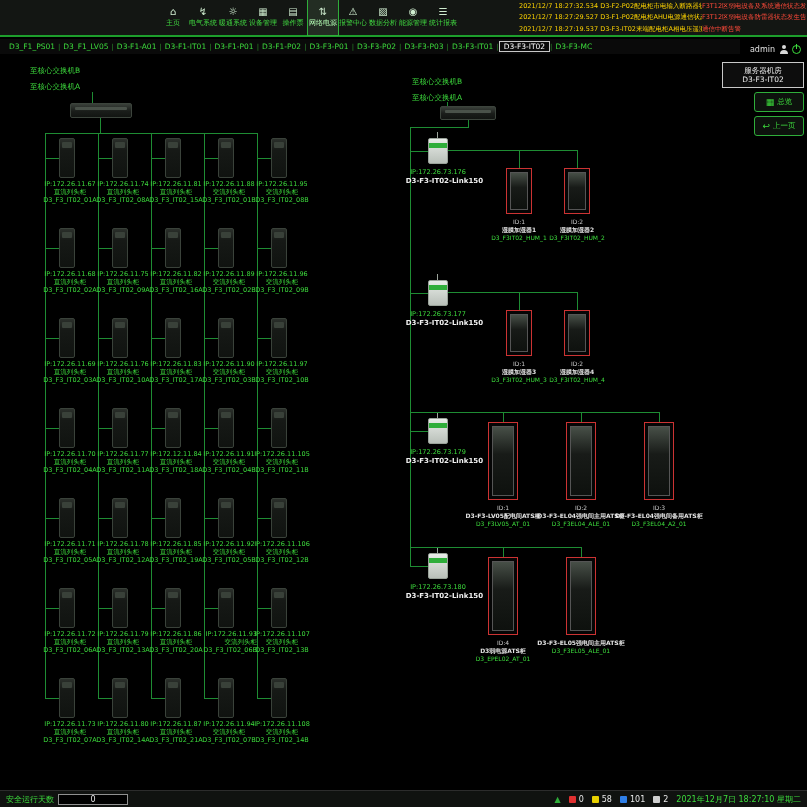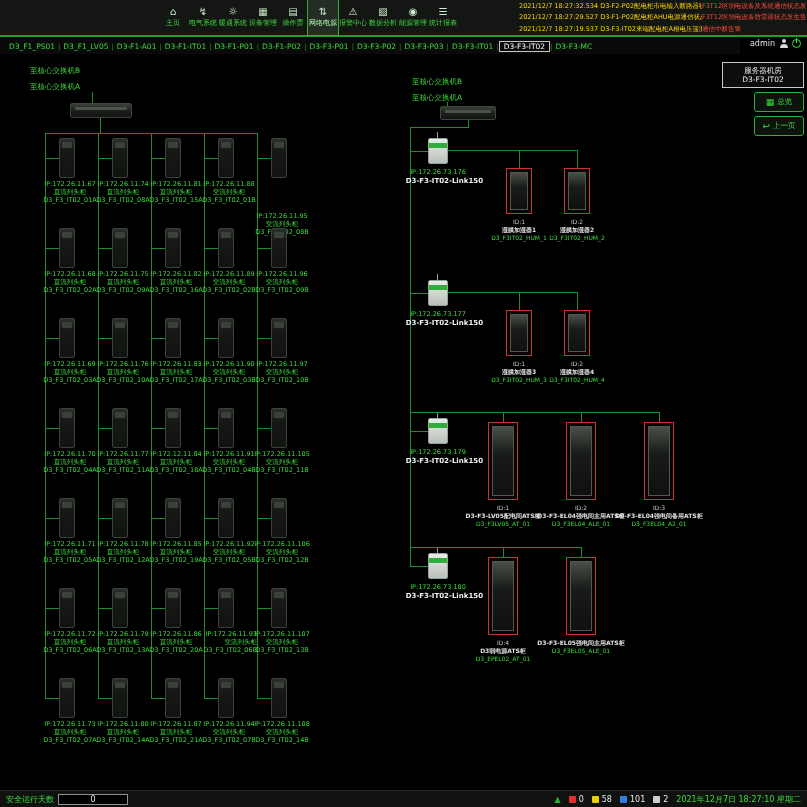--- a/index.html
+++ b/index.html
@@ -20,21 +20,21 @@
   .tk-right{width:104px;overflow:hidden}
   .tk-row{font-size:6.5px;line-height:11.3px;white-space:nowrap;overflow:hidden}
   .tk-left .tk-row{color:#ffd400}
   .tk-right .tk-row{color:#ff4a3a}
 
   
   .tabbar{position:absolute;left:0;top:39px;width:740px;height:15px;display:flex;align-items:center;padding-left:6px;background:#0a0a0a}
   .tab{font-size:7.5px;color:#3ddc3d;padding:0 3px;cursor:pointer;white-space:nowrap}
   .tab.active{color:#fff;border:1px solid #c8c8c8;padding:0 4px}
   .tab-sep{color:#2a8a2a;font-size:7px}
-  .userbox{position:absolute;right:6px;top:39px;height:15px;display:flex;align-items:flex-start;gap:4px}
+  .userbox{position:absolute;right:6px;top:39px;height:15px;display:flex;align-items:flex-end;gap:4px}
   .user-name{font-size:8px;color:#e0e0e0}
   .icon-person{width:9px;height:9px;position:relative;display:inline-block}
   .icon-person::before{content:"";position:absolute;left:2.5px;top:0;width:4px;height:4px;border-radius:50%;background:#d8d8d8}
   .icon-person::after{content:"";position:absolute;left:.5px;top:4.5px;width:8px;height:4px;border-radius:4px 4px 0 0;background:#d8d8d8}
   .icon-power{width:9px;height:9px;border:1px solid #3ddc3d;border-radius:50%;position:relative;display:inline-block}
   .icon-power::after{content:"";position:absolute;left:3.2px;top:-2px;width:1.2px;height:5px;background:#3ddc3d}
 
   
   .gline{position:absolute;background:#1e8c33}
   .uplink{position:absolute;font-size:7.5px;color:#3ddc3d;white-space:nowrap}
@@ -370,21 +370,21 @@
       <div class="gline" style="left: 204px; top: 698px; width: 14px; height: 1px;"></div>
       <div class="node-ico" style="left: 218px; top: 678px;"></div>
       <div class="node-text" style="left: 201px; top: 720px;">
         <div>IP:172.26.11.94</div>
         <div>交流列头柜</div>
         <div>D3_F3_IT02_07B</div>
       </div>
       <div class="gline" style="left: 257px; top: 133px; width: 1px; height: 565px;"></div>
       <div class="gline" style="left: 257px; top: 158px; width: 14px; height: 1px;"></div>
       <div class="node-ico" style="left: 271px; top: 138px;"></div>
-      <div class="node-text" style="left: 254px; top: 180px; margin-top: 32px;">
+      <div class="node-text" style="left: 254px; top: 180px;">
         <div>IP:172.26.11.95</div>
         <div>交流列头柜</div>
         <div>D3_F3_IT02_08B</div>
       </div>
       <div class="gline" style="left: 257px; top: 248px; width: 14px; height: 1px;"></div>
       <div class="node-ico" style="left: 271px; top: 228px;"></div>
       <div class="node-text" style="left: 254px; top: 270px;">
         <div>IP:172.26.11.96</div>
         <div>交流列头柜</div>
         <div>D3_F3_IT02_09B</div>

